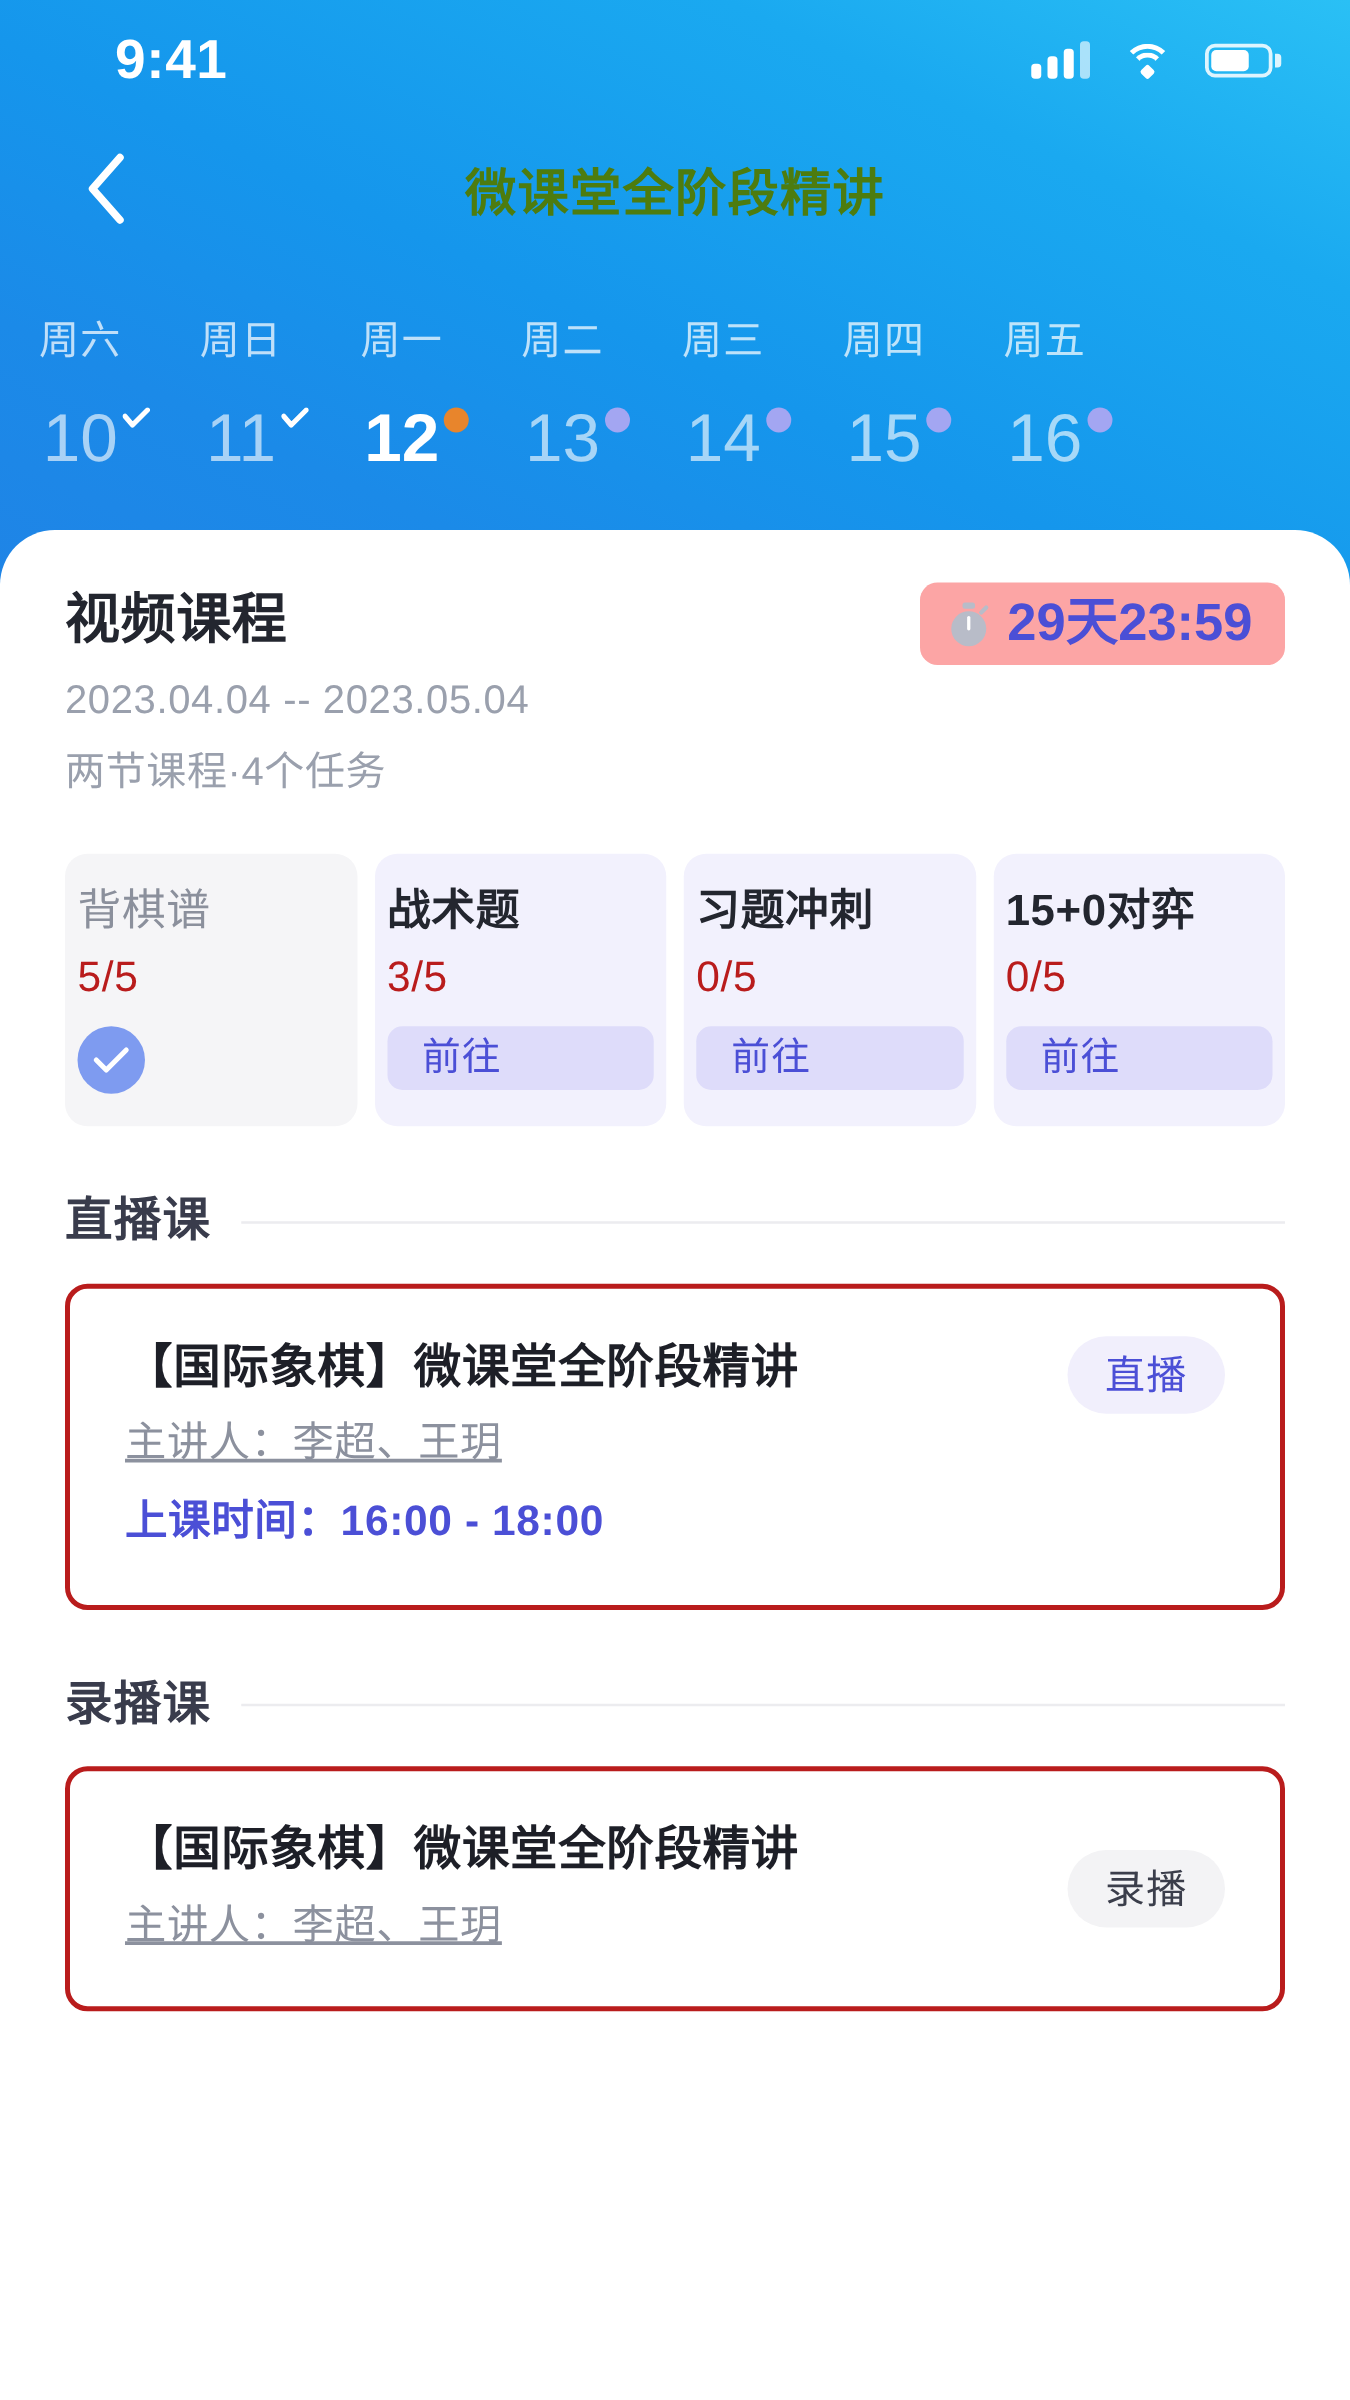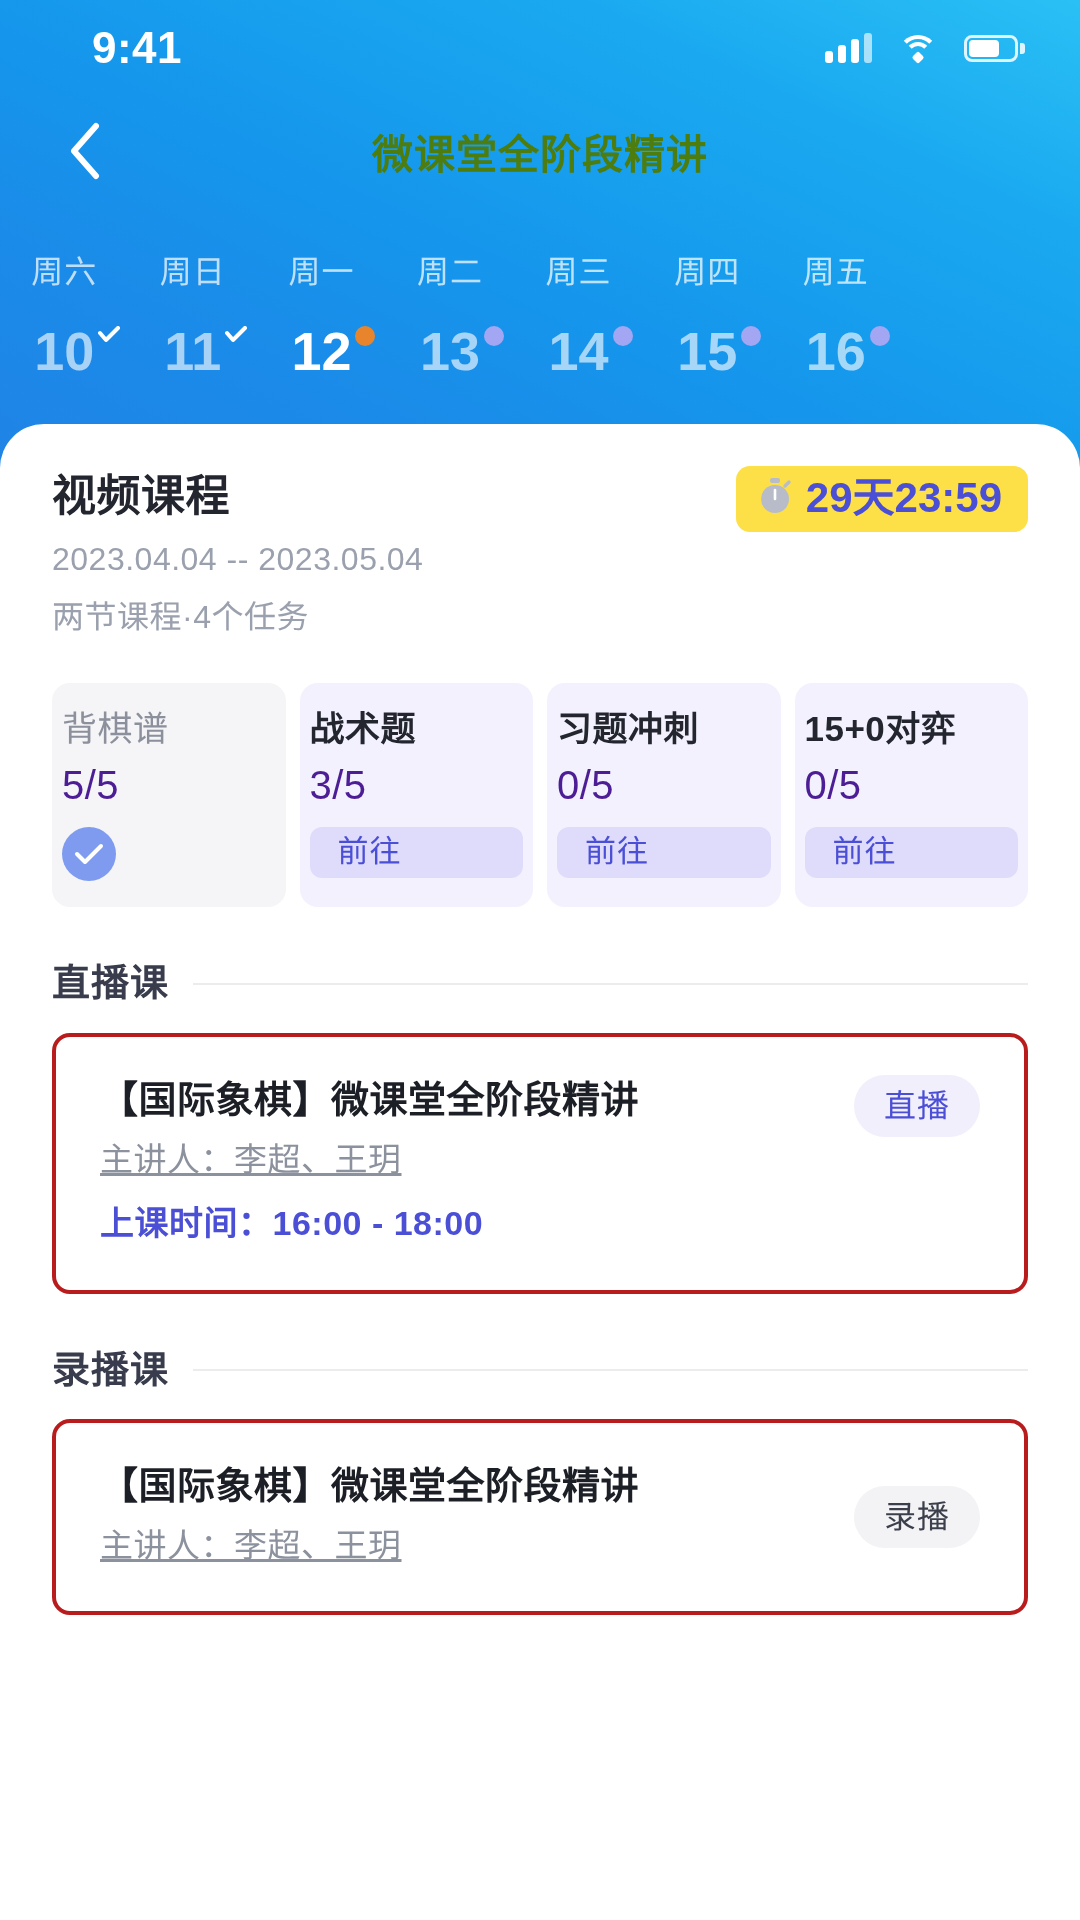--- a/index.html
+++ b/index.html
@@ -90,21 +90,21 @@
   .day {
     flex:1 1 0; display:flex; flex-direction:column; align-items:center;
     justify-content:flex-start; padding-top:26px; cursor:pointer;
   }
   .day .dow {
     font-size:32px; color:rgba(255,255,255,.72); line-height:1; margin-bottom:36px;
     letter-spacing:1px;
   }
   .day .numwrap { position:relative; display:inline-block; }
   .day .num {
-    font-size:54px; font-weight:700; color:rgba(255,255,255,.62); line-height:1;
+    font-size:54px; font-weight:400; color:rgba(255,255,255,.62); line-height:1;
     letter-spacing:0;
   }
   .day.active .num { color:#ffffff; font-weight:800; }
   .day .mark {
     position:absolute; right:-24px; top:2px;
     width:20px; height:20px;
   }
   .day .dot { border-radius:50%; }
   .day .dot.orange { background:#e8852c; }
   .day .dot.lav    { background:#a3a6f2; }
@@ -122,22 +122,22 @@
     font-size:44px; font-weight:700; color:#23262f; line-height:1.1; letter-spacing:.5px;
   }
   .sum-dates {
     margin-top:22px; font-size:32px; color:#9aa0ad; line-height:1.1; letter-spacing:.5px;
   }
   .sum-meta {
     margin-top:22px; font-size:32px; color:#9aa0ad; line-height:1.1; letter-spacing:.5px;
   }
   .countdown {
     position:absolute; right:52px; top:42px;
-    display:flex; align-items:flex-start; gap:14px;
-    background:#fde047; border-radius:14px; padding:11px 26px 13px 22px;
+    display:flex; align-items:flex-end; gap:14px;
+    background:#fca5a5; border-radius:14px; padding:11px 26px 13px 22px;
   }
   .countdown .cd-text {
     font-size:42px; font-weight:700; color:#4b4fd6; letter-spacing:0; line-height:1;
   }
   .stopwatch svg { display:block; }
 
   
   .tasks {
     display:flex; gap:14px; padding:48px 52px 0 52px;
   }
@@ -147,21 +147,21 @@
     min-height:216px;
   }
   .task.todo { background:#f2f1fd; }
   .task.done { background:#f5f5f7; }
   .task .t-name {
     font-size:35px; font-weight:600; color:#23262f; line-height:1.15; letter-spacing:.5px;
     white-space:nowrap;
   }
   .task.done .t-name { color:#8b909c; font-weight:500; }
   .task .t-prog {
-    margin-top:16px; font-size:40px; color:#4c1d95; line-height:1; letter-spacing:.5px;
+    margin-top:16px; font-size:34px; color:#b91c1c; line-height:1; letter-spacing:.5px;
   }
   .task .go-btn {
     margin-top:22px; background:#dedcfa; color:#4b4fd6;
     font-size:31px; border-radius:12px; padding:9px 28px 11px 28px; line-height:1;
     letter-spacing:1px; cursor:pointer;
   }
   .task .done-badge {
     margin-top:22px; width:54px; height:54px; border-radius:50%;
     background:#7e9bf0; display:flex; align-items:center; justify-content:center;
   }

